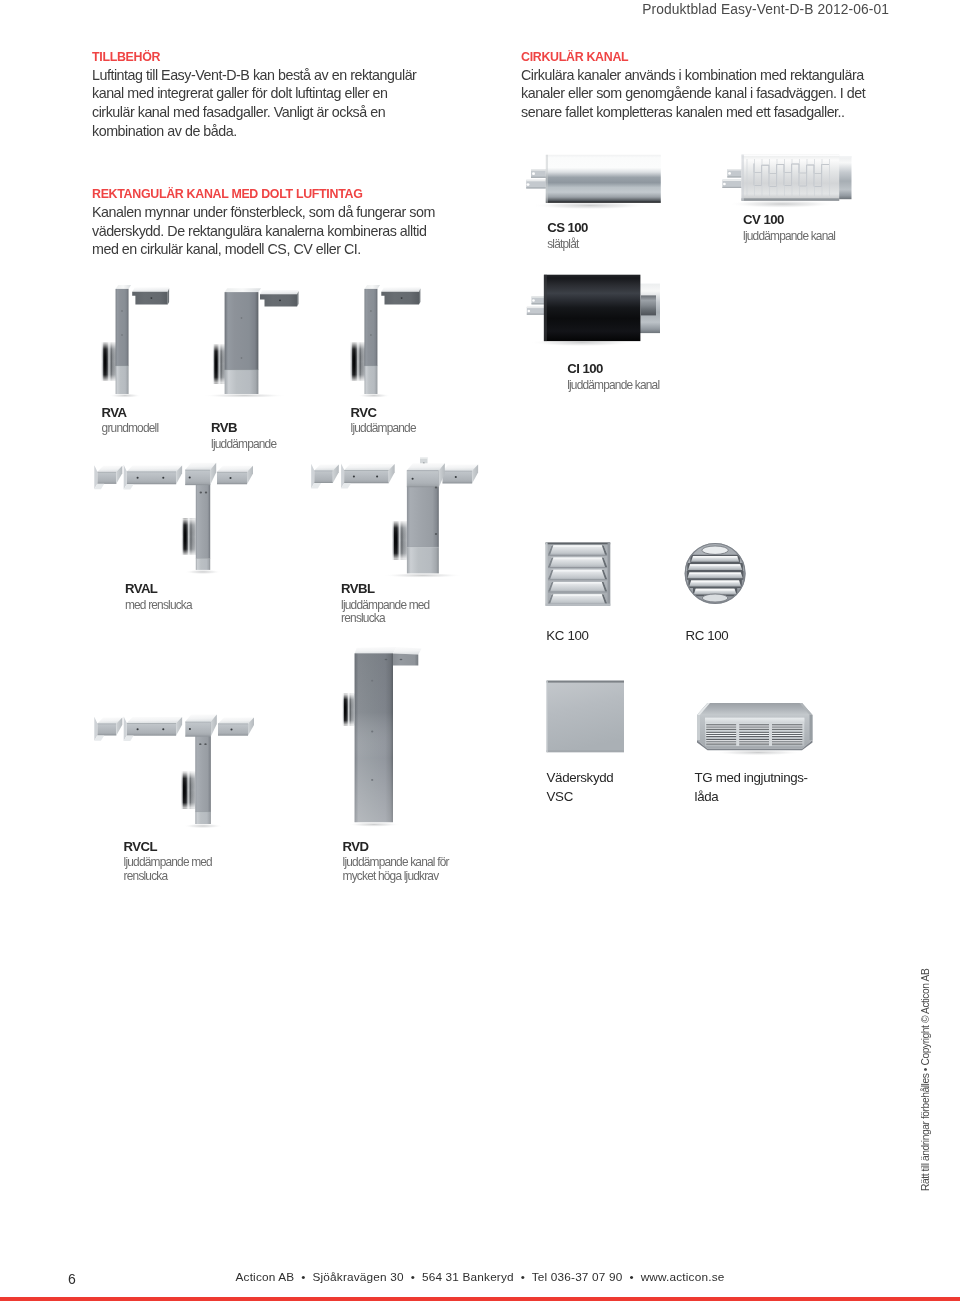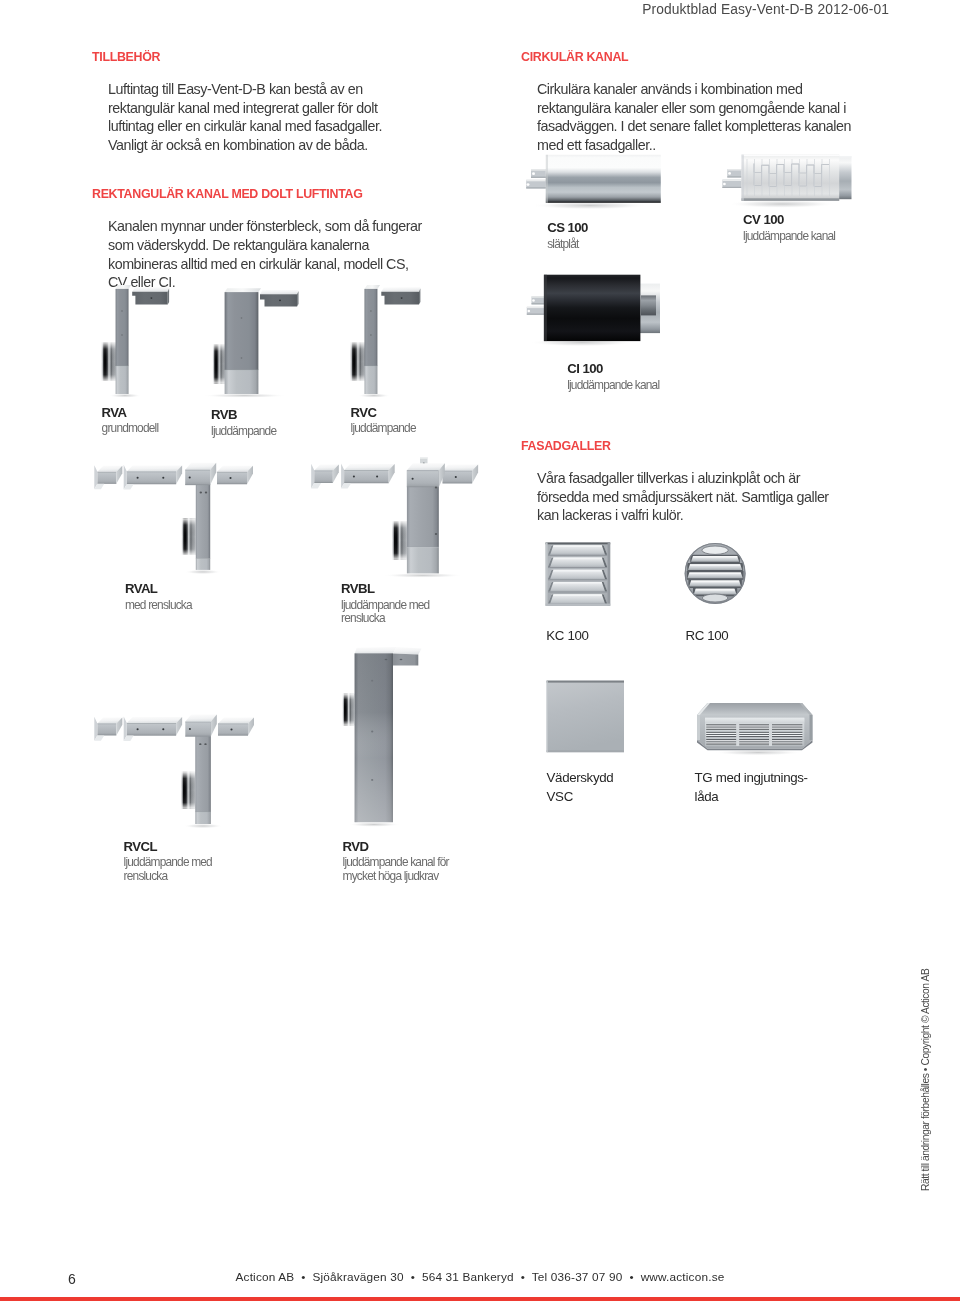--- a/index.html
+++ b/index.html
@@ -2,21 +2,21 @@
 <html><head>
 <meta charset="utf-8">
 <title>Produktblad</title>
 <style>
   html,body{margin:0;padding:0;}
   body{width:960px;height:1301px;background:#fff;font-family:"Liberation Sans",sans-serif;color:#3a3a3a;overflow:hidden;position:relative;}
   .page{position:absolute;inset:0;}
   .hdr{position:absolute;left:0;top:2px;width:889px;text-align:right;font-size:13.8px;color:#4a4a4a;letter-spacing:.1px;}
   .redline{position:absolute;left:0;right:0;bottom:0;height:4.2px;background:#ee3a31;}
   .sect-h{color:#ef4444;font-size:12.4px;letter-spacing:-0.3px;font-weight:600;margin:0 0 1.7px 0;line-height:13px;}
-  .body-t{font-size:14.3px;letter-spacing:-0.48px;line-height:18.6px;color:#3b3b3b;margin:16px;}
+  .body-t{font-size:14.3px;letter-spacing:-0.48px;line-height:18.6px;color:#3b3b3b;margin:0;}
   .col-l{position:absolute;left:92px;width:332px;}
   .col-r{position:absolute;left:521px;width:348px;}
   .footer{position:absolute;left:0;top:1271px;width:960px;font-size:11.8px;letter-spacing:0.18px;color:#2e2e2e;line-height:12px;}
   .pno{position:absolute;left:68.0px;top:0.5px;font-size:14px;line-height:14px;letter-spacing:0;}
   .fcenter{text-align:center;padding-left:0px;white-space:pre;}
   .vert{white-space:pre;position:absolute;left:919.5px;top:1190.5px;transform-origin:0 0;transform:rotate(-90deg);white-space:nowrap;font-size:10.3px;letter-spacing:-0.44px;line-height:11px;color:#4a4a4a;}
   .fig{position:absolute;}
   .cap{position:absolute;font-size:13.2px;letter-spacing:-0.55px;color:#252525;line-height:15.5px;}
   .cap .t{display:block;font-weight:600;}
   .cap2{font-size:13.3px;letter-spacing:-0.35px;line-height:19px;color:#262626;}
@@ -37,24 +37,20 @@
   <div class="col-r" style="top:51.2px">
     <p class="sect-h">CIRKULÄR KANAL</p>
     <p class="body-t">Cirkulära kanaler används i kombination med rektangulära kanaler eller som genomgående kanal i fasadväggen. I det senare fallet kompletteras kanalen med ett fasadgaller..</p>
   </div>
 
   <div class="col-l" style="top:188.4px;width:346px">
     <p class="sect-h">REKTANGULÄR KANAL MED DOLT LUFTINTAG</p>
     <p class="body-t">Kanalen mynnar under fönsterbleck, som då fungerar som väderskydd. De rektangulära kanalerna kombineras alltid med en cirkulär kanal, modell CS, CV eller CI.</p>
   </div>
 
-  <div class="col-r" style="top:440.3px">
-    <p class="sect-h">FASADGALLER</p>
-    <p class="body-t">Våra fasadgaller tillverkas i aluzinkplåt och är försedda med smådjurssäkert nät. Samtliga galler kan lackeras i valfri kulör.</p>
-  </div>
 
   <svg width="0" height="0" style="position:absolute" aria-hidden="true">
       <defs>
     <linearGradient id="gMetal" x1="0" y1="0" x2="0" y2="1">
       <stop offset="0" stop-color="#f0f1f2"></stop>
           <stop offset="0.06" stop-color="#fafbfb"></stop>
       <stop offset="0.27" stop-color="#fbfcfc"></stop>
           <stop offset="0.36" stop-color="#dde0e3"></stop>
       <stop offset="0.47" stop-color="#9aa2a9"></stop>
           <stop offset="0.58" stop-color="#8e979f"></stop>
@@ -424,21 +420,21 @@
       <g>
       <path d="M19.6 11.1 L22.2 7.3 L56.0 7.3 L53.4 11.1 Z" fill="url(#gDuctTop)"></path>
       <rect x="19.6" y="11.1" width="33.8" height="77.9" fill="url(#gDuctFace)"></rect>
       <rect x="19.6" y="89.0" width="33.8" height="24.0" fill="url(#gDuctFaceLo)"></rect>
       <rect x="19.6" y="88.5" width="33.8" height="0.6" fill="#9aa0a4" opacity="0.6"></rect>
       <ellipse cx="36.5" cy="37.0" rx="0.9" ry="0.7" fill="#6d7175"></ellipse>
       <ellipse cx="36.5" cy="77.0" rx="0.9" ry="0.7" fill="#6d7175"></ellipse>
       </g>
       </svg>
   </div>
-  <div class="cap" style="left:211.1px;top:407px;">
+  <div class="cap" style="left:211.1px;top:420px;">
     <span class="t">RVB</span>
     <span class="s">ljuddämpande</span>
   </div>
   <div class="fig" style="left:344.0px;top:281.0px;">
       <svg width="90" height="120" viewBox="0 0 90 120">
       <ellipse cx="29.9" cy="114.6" rx="16.1" ry="2.2" fill="url(#gShadow)"></ellipse>
       <g>
       <path d="M37.3 10.7 L39.9 6.3 L76.4 6.3 L75.0 10.7 Z" fill="url(#gHoodTop)"></path>
       <path d="M37.3 10.7 L75.0 10.7 L75.0 23.5 L40.5 23.5 L40.5 14.7 L37.3 14.7 Z" fill="url(#gHoodFace)"></path>
       <path d="M75.0 10.7 L76.4 7.3 L76.4 20.9 L75.0 23.5 Z" fill="#6e7478"></path>

